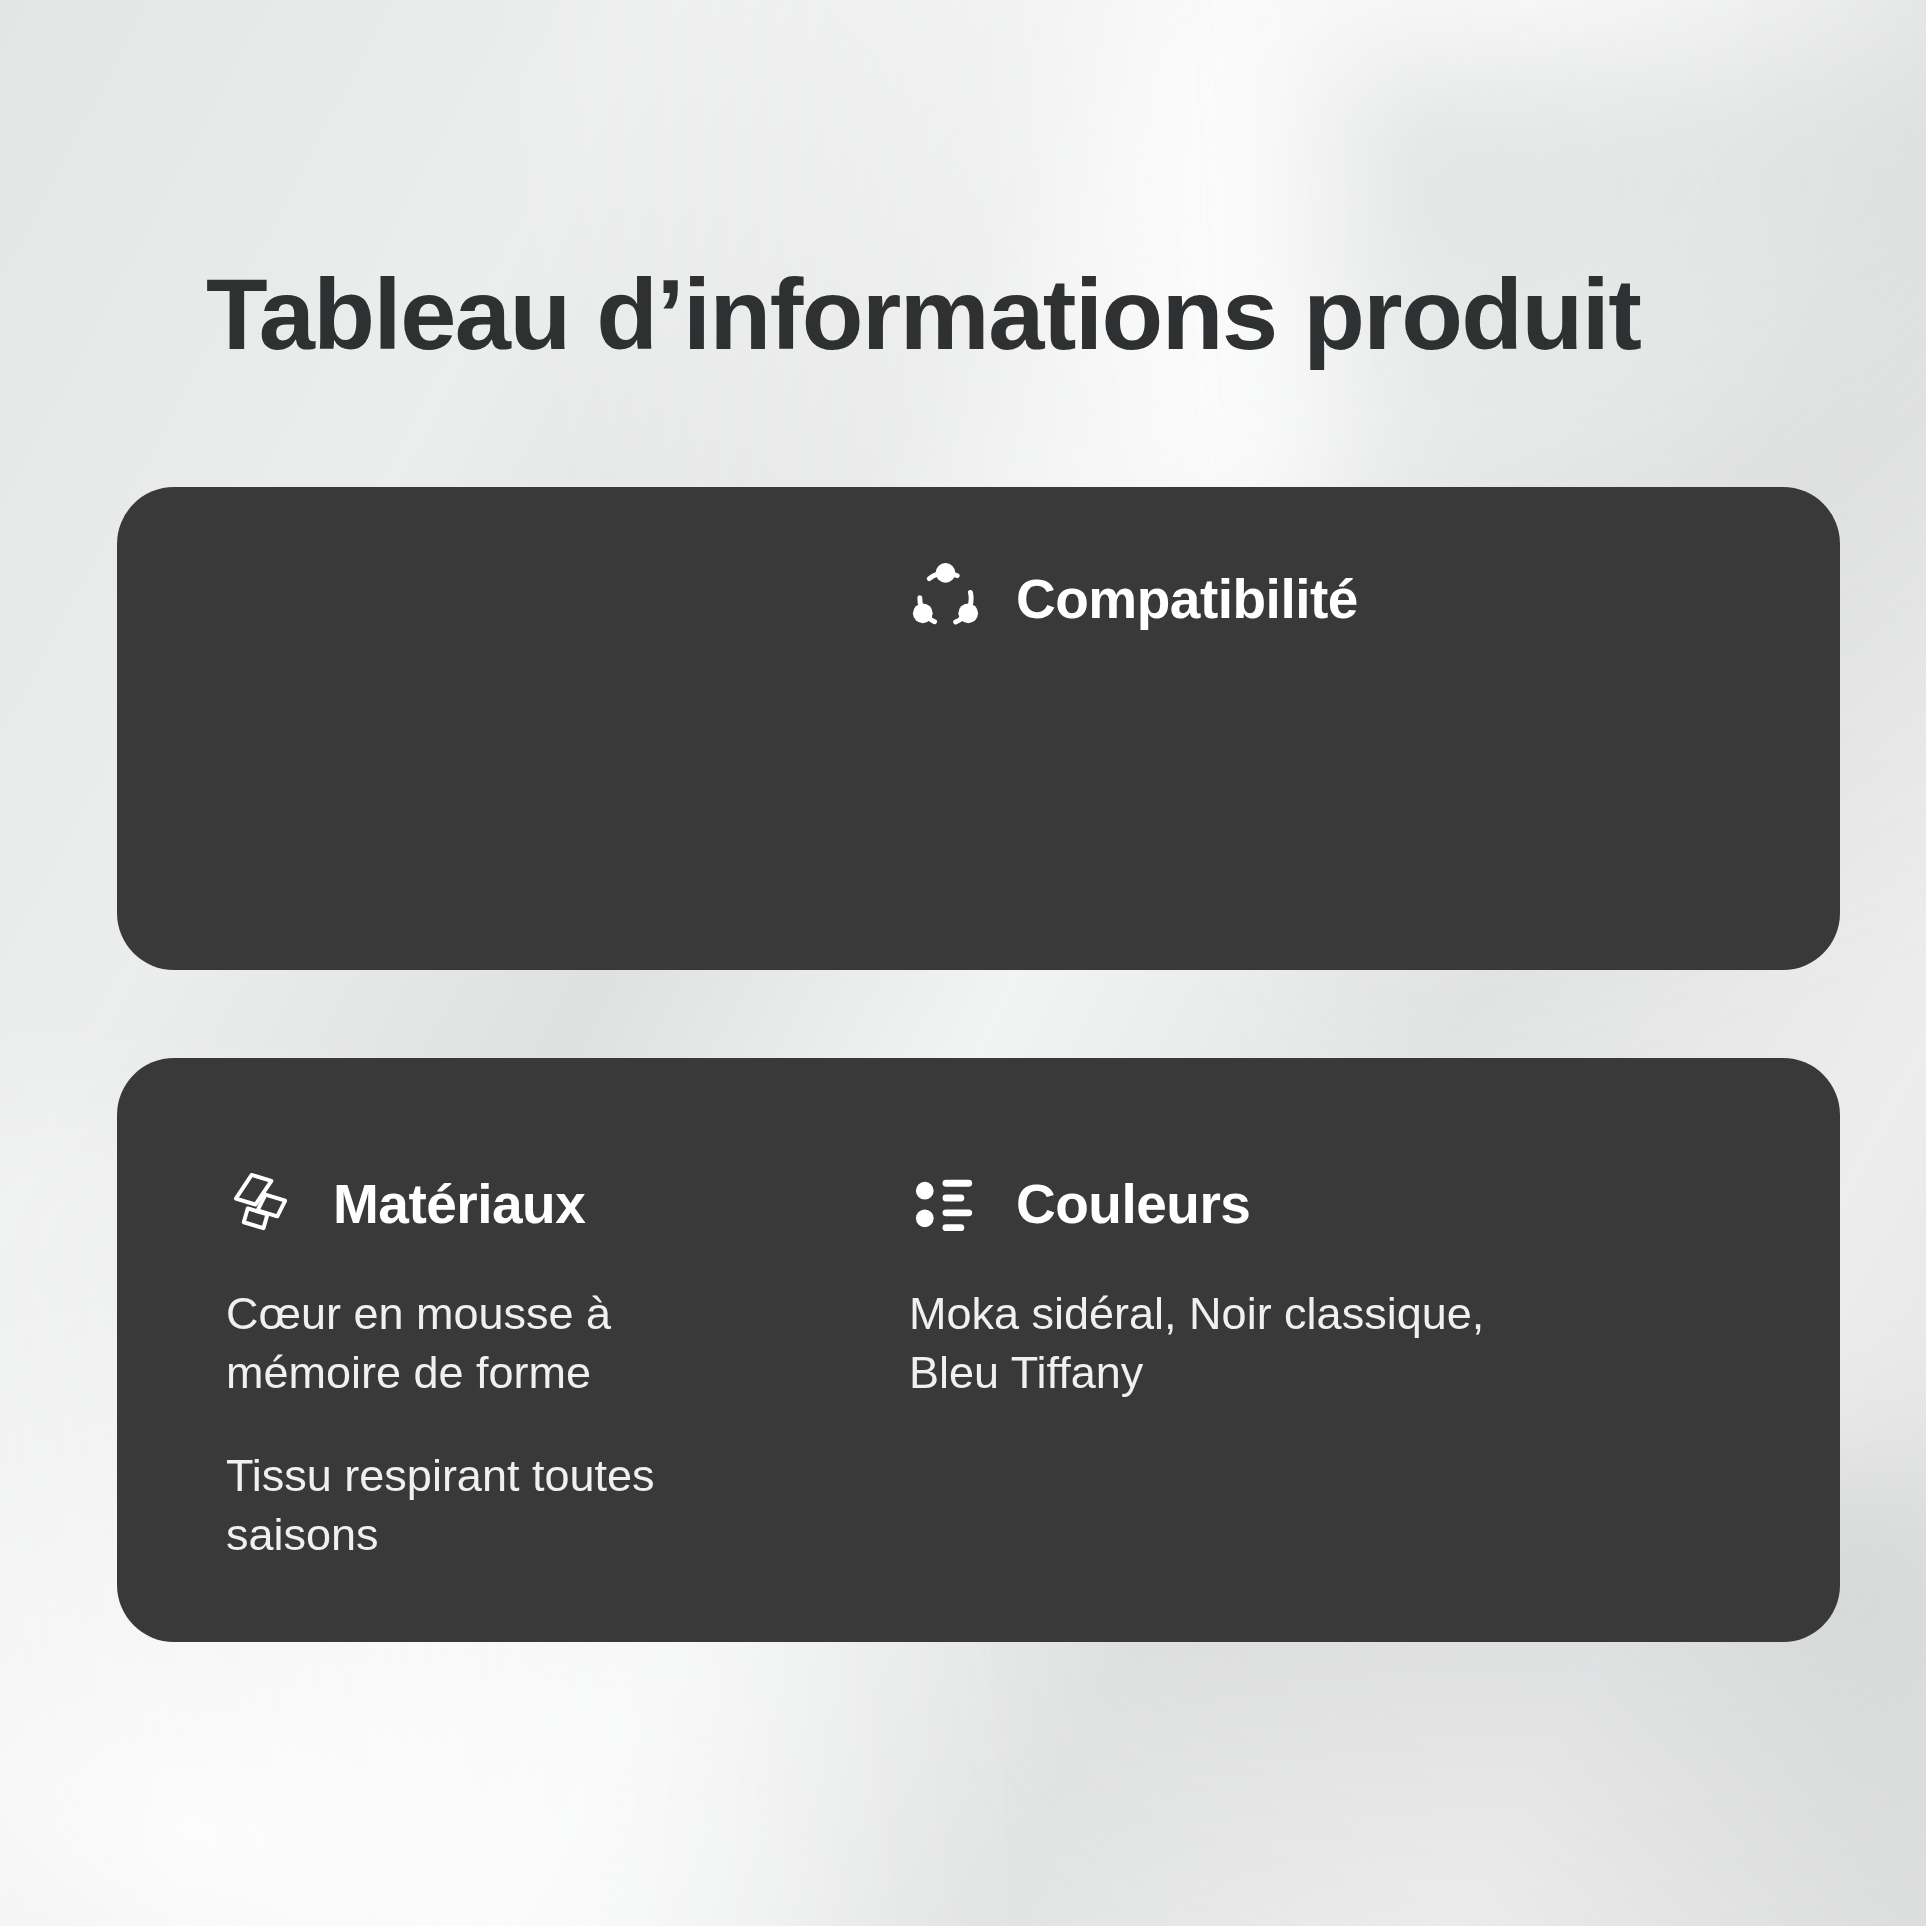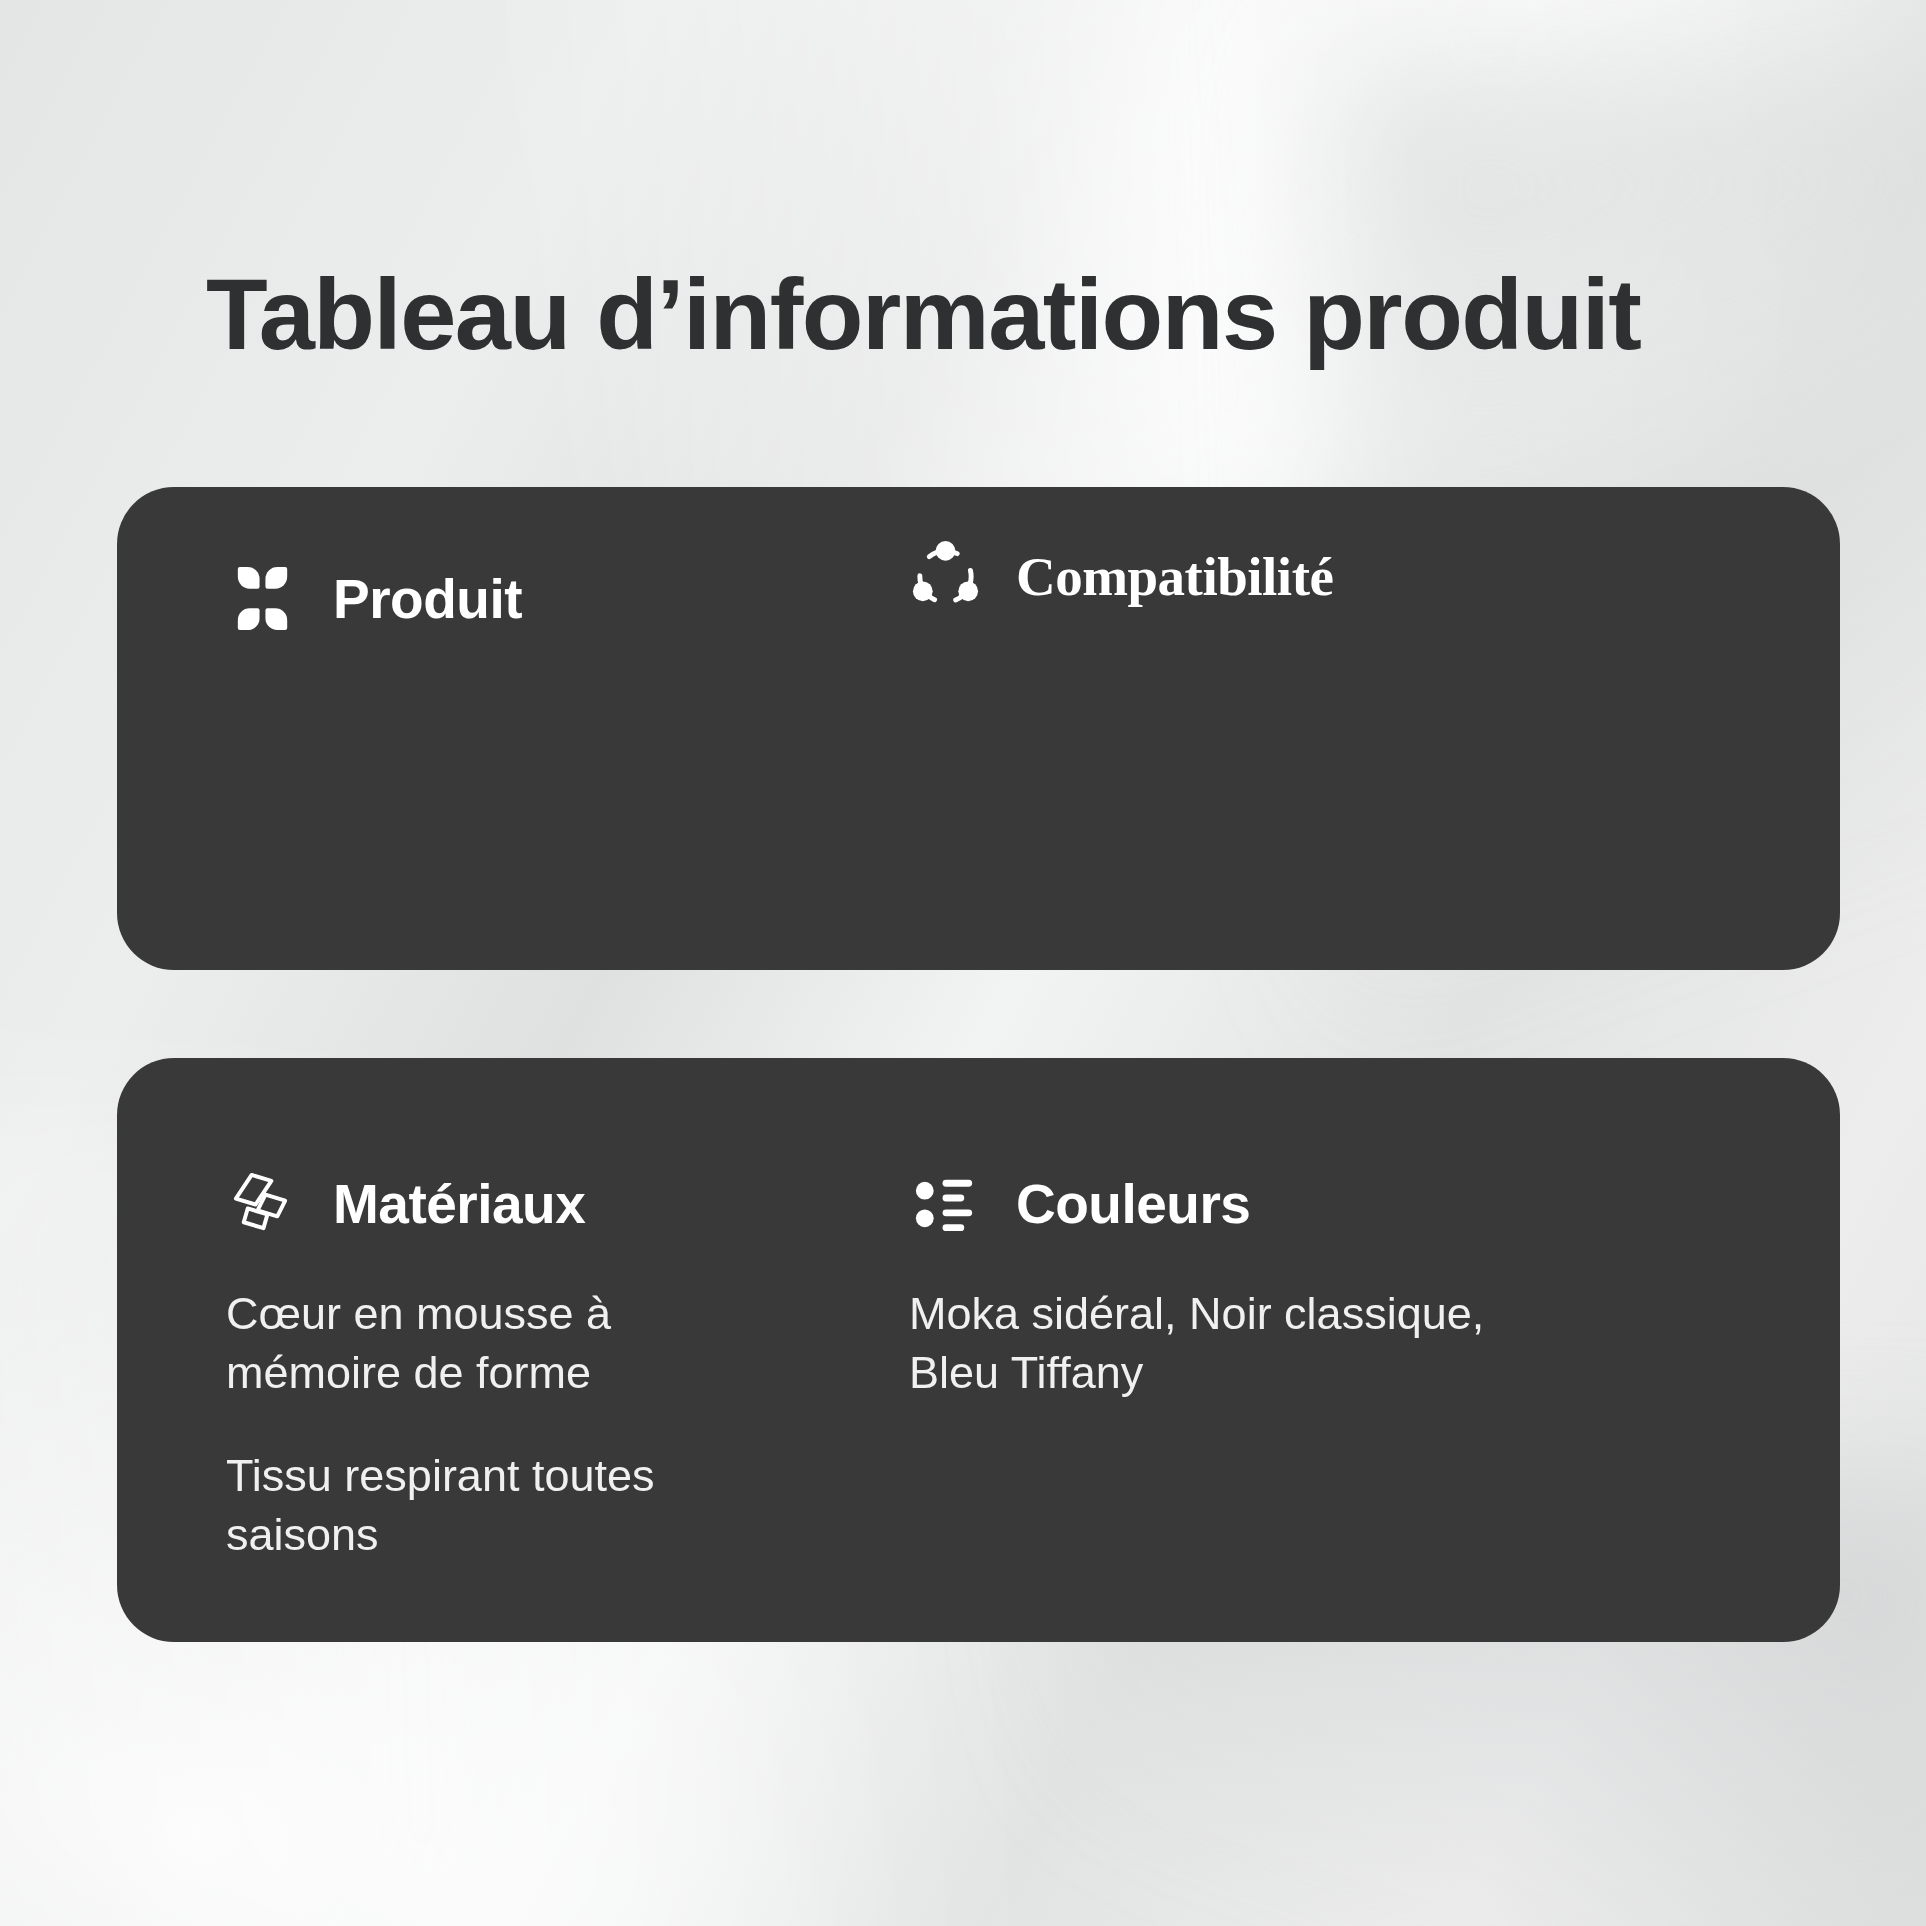--- a/index.html
+++ b/index.html
@@ -85,21 +85,21 @@
 
   .card-inner {
     display: flex;
     height: 100%;
     box-sizing: border-box;
   }
   .col {
     box-sizing: border-box;
   }
   .card-1 .col-left  { padding: 75px 20px 0 109px; width: 782px; }
-  .card-1 .col-right { padding: 53px 59px 0 10px; width: 941px; font-family: Liberation Serif, serif; }
+  .card-1 .col-right { padding: 75px 59px 0 10px; width: 941px; }
   .card-2 .col-left  { padding: 109px 20px 0 109px; width: 782px; }
   .card-2 .col-right { padding: 109px 27px 0 10px; width: 941px; }
 
   .head-row {
     display: flex;
     align-items: center;
     gap: 34px;
     margin-bottom: 26px;
   }
   .icon {
@@ -139,31 +139,20 @@
   <div class="sheen sheen-3"></div>
   <div class="sheen sheen-4"></div>
 
   <div class="content">
 
     <h1 class="page-title">Tableau d’informations produit</h1>
 
     <section class="card card-1">
       <div class="card-inner">
         <div class="col col-left">
-          <div class="head-row">
-            <span class="icon">
-              <svg width="73" height="73" viewBox="0 0 74 74" aria-hidden="true">
-                <path d="M18 6h8a12 12 0 0 1 12 12v8a2 2 0 0 1-2 2h-8a12 12 0 0 1-12-12v-8a2 2 0 0 1 2-2z" fill="#ffffff" transform="translate(-4,-1)"></path>
-                <path d="M56 6h-8a12 12 0 0 0-12 12v8a2 2 0 0 0 2 2h8a12 12 0 0 0 12-12v-8a2 2 0 0 0-2-2z" fill="#ffffff" transform="translate(4,-1)"></path>
-                <path d="M18 68h8a12 12 0 0 0 12-12v-8a2 2 0 0 0-2-2h-8a12 12 0 0 0-12 12v8a2 2 0 0 0 2 2z" fill="#ffffff" transform="translate(-4,1)"></path>
-                <path d="M56 68h-8a12 12 0 0 1-12-12v-8a2 2 0 0 1 2-2h8a12 12 0 0 1 12 12v8a2 2 0 0 1-2 2z" fill="#ffffff" transform="translate(4,1)"></path>
-              </svg>
-            </span>
-            <span class="head-title">Produit</span>
-          </div>
         </div>
 
         <div class="col col-right">
           <div class="head-row">
             <span class="icon">
               <svg width="73" height="73" viewBox="0 0 74 74" aria-hidden="true">
                 <circle cx="37" cy="37" r="26" fill="none" stroke="#ffffff" stroke-width="5" stroke-linecap="round" stroke-dasharray="30 22"></circle>
                 <circle cx="37" cy="11" r="10" fill="#ffffff"></circle>
                 <circle cx="14" cy="52" r="10" fill="#ffffff"></circle>
                 <circle cx="60" cy="52" r="10" fill="#ffffff"></circle>

